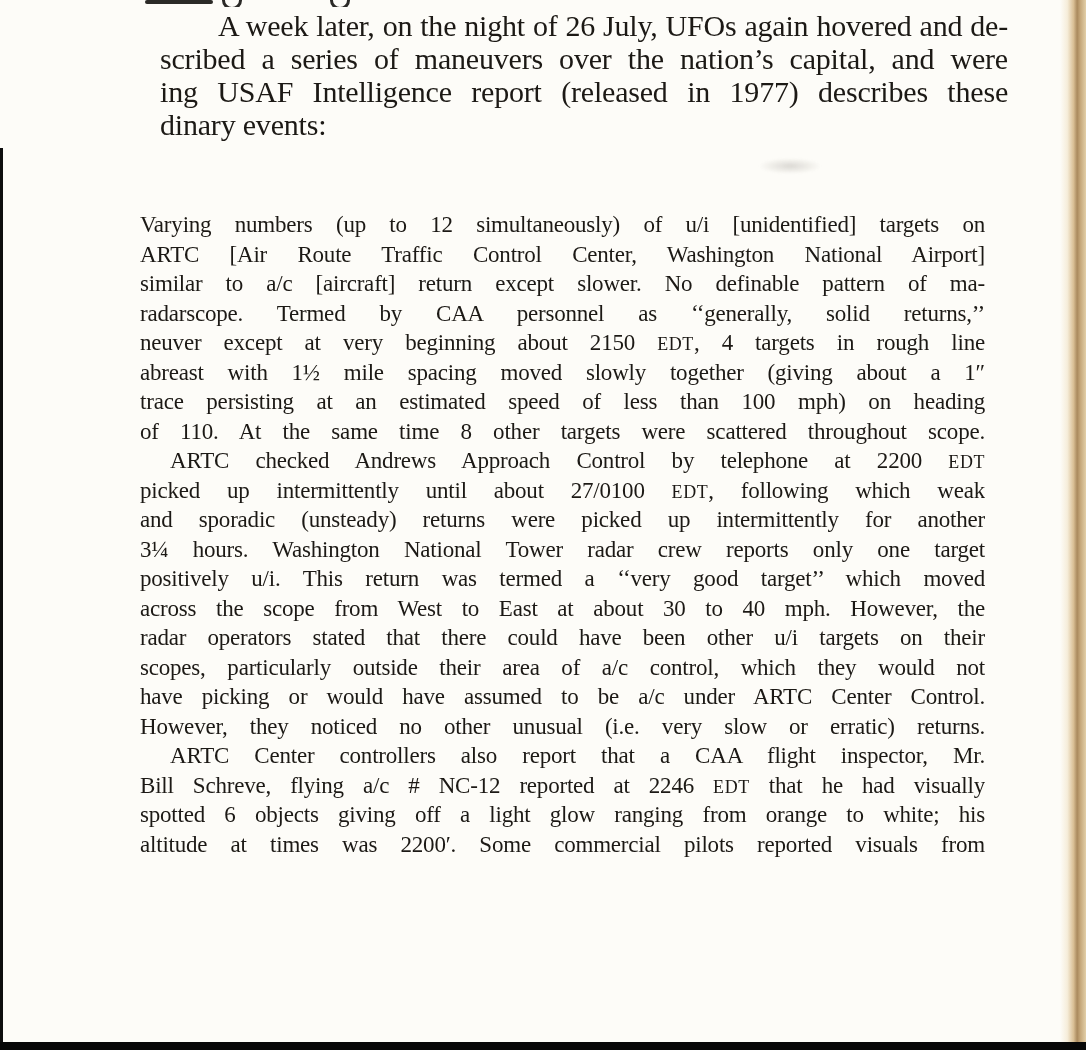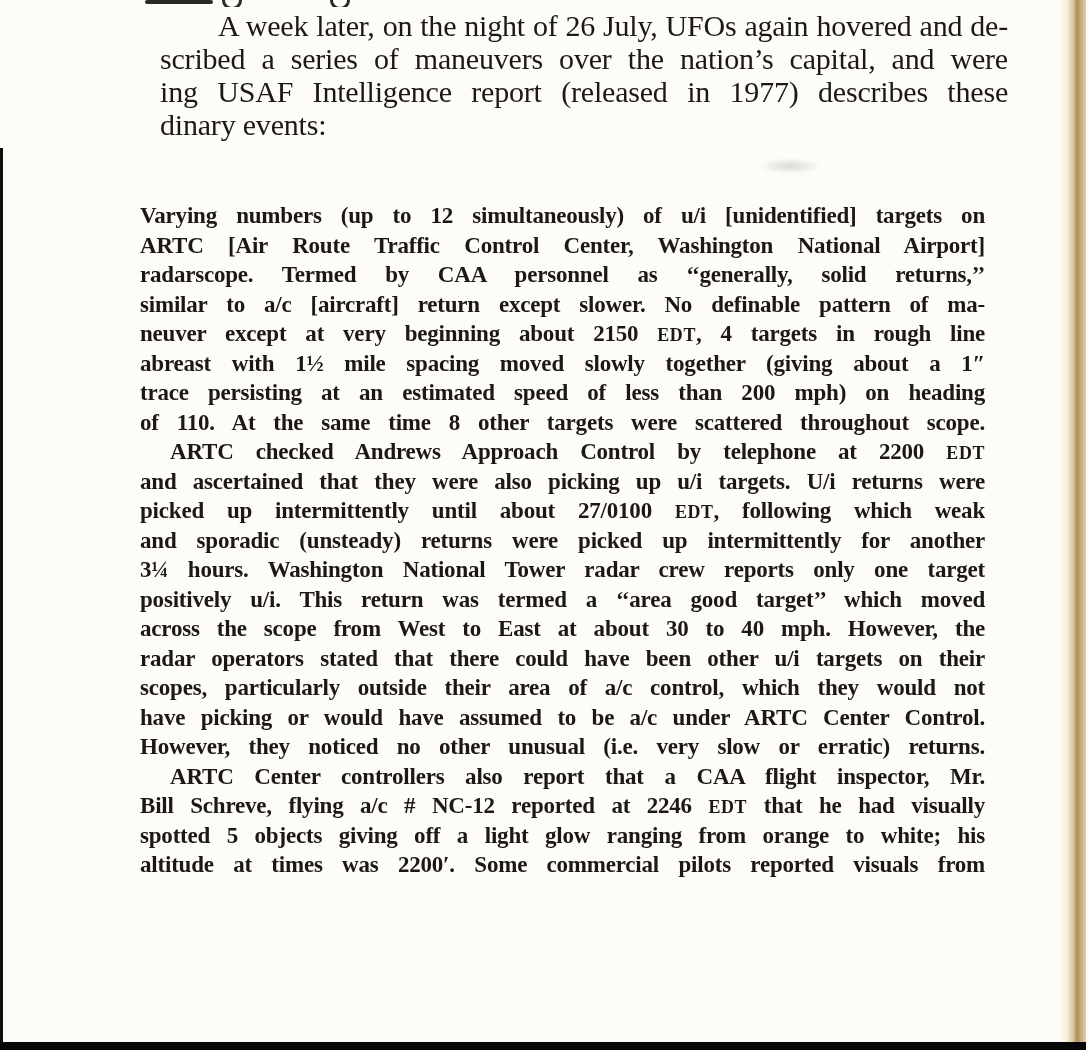--- a/index.html
+++ b/index.html
@@ -102,26 +102,25 @@
     top: 9px;
     width: 848px;
     font-size: 30px;
     line-height: 33px;
     letter-spacing: -0.2px;
     margin-left: 20px;
   }
   .quote {
     position: absolute;
     left: 140px;
-    top: 201px;
+    top: 210px;
     width: 845px;
     font-size: 23px;
     line-height: 29.5px;
     letter-spacing: -0.2px;
-    font-weight: bold;
   }
   .ln {
     text-align: justify;
     text-align-last: justify;
     white-space: normal;
     overflow: hidden;
   }
   .intro .ln { height: 33px; }
   .quote .ln { height: 29.5px; }
   .ln.flush-left {
@@ -155,40 +154,39 @@
     <div class="ln">scribed a series of maneuvers over the nation’s capital, and were tracked</div>
     <div class="ln">ing USAF Intelligence report (released in 1977) describes these extraor-</div>
     <div class="ln flush-left">dinary events:</div>
   </div>
 
   <div class="scan-smudge"></div>
 
   <div class="quote">
     <div class="ln">Varying numbers (up to 12 simultaneously) of u/i [unidentified] targets on</div>
     <div class="ln">ARTC [Air Route Traffic Control Center, Washington National Airport]</div>
+    <div class="ln">similar to a/c [aircraft] return except slower. No definable pattern of ma-</div>
     <div class="ln">radarscope. Termed by CAA personnel as ‘‘generally, solid returns,’’</div>
-    <div class="ln">similar to a/c [aircraft] return except slower. No definable pattern of ma-</div>
     <div class="ln">neuver except at very beginning about 2150 <span class="sc">EDT</span>, 4 targets in rough line</div>
     <div class="ln">abreast with 1½ mile spacing moved slowly together (giving about a 1″</div>
-    <div class="ln">trace persisting at an estimated speed of less than 200 mph) on heading</div>
+    <div class="ln">trace persisting at an estimated speed of less than 100 mph) on heading</div>
     <div class="ln">of 110. At the same time 8 other targets were scattered throughout scope.</div>
     <div class="ln indent-sm">ARTC checked Andrews Approach Control by telephone at 2200 <span class="sc">EDT</span></div>
-    <div class="ln">and ascertained that they were also picking up u/i targets. U/i returns were</div>
     <div class="ln">picked up intermittently until about 27/0100 <span class="sc">EDT</span>, following which weak</div>
     <div class="ln">and sporadic (unsteady) returns were picked up intermittently for another</div>
     <div class="ln">3¼ hours. Washington National Tower radar crew reports only one target</div>
-    <div class="ln">positively u/i. This return was termed a ‘‘area good target’’ which moved</div>
+    <div class="ln">positively u/i. This return was termed a ‘‘very good target’’ which moved</div>
     <div class="ln">across the scope from West to East at about 30 to 40 mph. However, the</div>
     <div class="ln">radar operators stated that there could have been other u/i targets on their</div>
     <div class="ln">scopes, particularly outside their area of a/c control, which they would not</div>
     <div class="ln">have picking or would have assumed to be a/c under ARTC Center Control.</div>
     <div class="ln">However, they noticed no other unusual (i.e. very slow or erratic) returns.</div>
     <div class="ln indent-sm">ARTC Center controllers also report that a CAA flight inspector, Mr.</div>
     <div class="ln">Bill Schreve, flying a/c # NC-12 reported at 2246 <span class="sc">EDT</span> that he had visually</div>
-    <div class="ln">spotted 5 objects giving off a light glow ranging from orange to white; his</div>
+    <div class="ln">spotted 6 objects giving off a light glow ranging from orange to white; his</div>
     <div class="ln">altitude at times was 2200′. Some commercial pilots reported visuals from</div>
   </div>
 
   <div class="left-scan-line"></div>
   <div class="right-page-edge"></div>
   <div class="bottom-scan-bar"></div>
 
 </div>
 
 </body></html>

